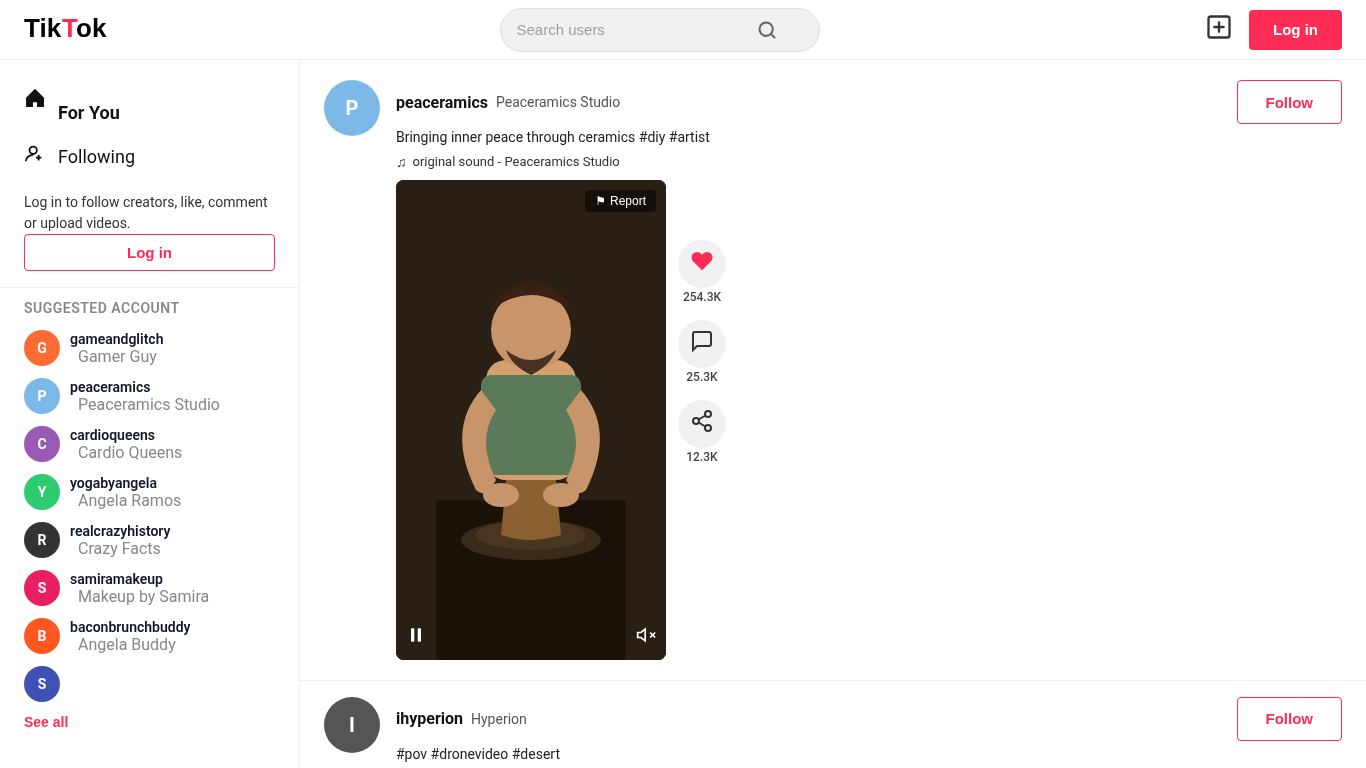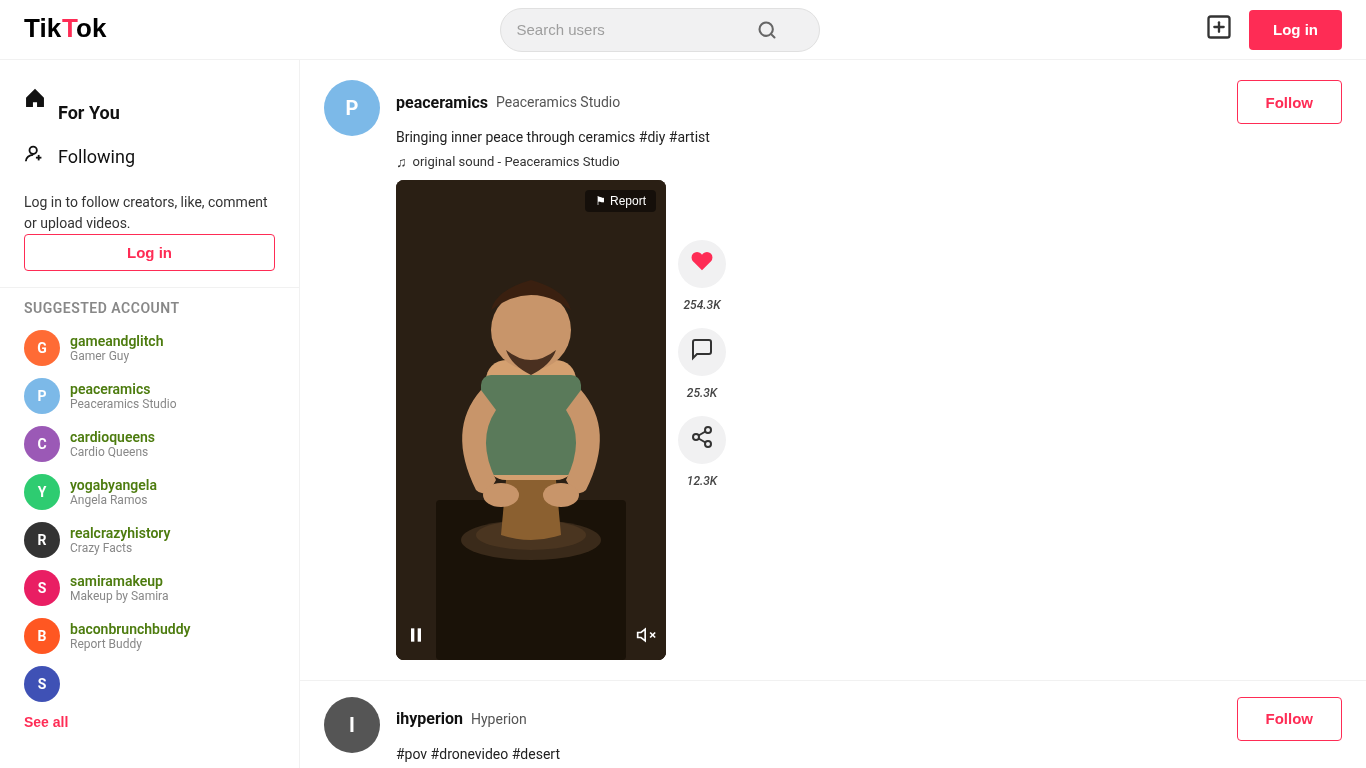--- a/index.html
+++ b/index.html
@@ -179,31 +179,32 @@
       font-size: 14px;
       font-weight: 700;
       color: #fff;
       flex-shrink: 0;
       overflow: hidden;
     }
     .suggested-info { flex: 1; min-width: 0; }
     .suggested-username {
       font-size: 14px;
       font-weight: 600;
-      color: #4d7c0f;
+      color: #0f172a;
       white-space: nowrap;
       overflow: hidden;
       text-overflow: ellipsis;
     }
     .suggested-display {
-      font-size: 12px;
+      font-size: 16px;
       color: #888;
       white-space: nowrap;
       overflow: hidden;
       text-overflow: ellipsis;
+      margin-left: 8px;
     }
 
     .see-all-btn {
       display: block;
       color: #fe2c55;
       font-size: 14px;
       font-weight: 600;
       cursor: pointer;
       padding: 6px 0;
       background: none;
@@ -349,22 +350,21 @@
       display: flex;
       flex-direction: column;
       align-items: center;
       gap: 16px;
       padding-top: 60px;
     }
     .action-btn-group {
       display: flex;
       flex-direction: column;
       align-items: center;
-      gap: 10px;
-      font-style: italic;
+      gap: 2px;
     }
     .action-icon-btn {
       width: 48px;
       height: 48px;
       border-radius: 50%;
       background: #f1f1f2;
       border: none;
       cursor: pointer;
       display: flex;
       align-items: center;
@@ -500,21 +500,21 @@
         <div class="suggested-info">
           <div class="suggested-username">samiramakeup</div>
           <div class="suggested-display">Makeup by Samira</div>
         </div>
       </div>
 
       <div class="suggested-item">
         <div class="avatar-circle" style="background:#ff5722;">B</div>
         <div class="suggested-info">
           <div class="suggested-username">baconbrunchbuddy</div>
-          <div class="suggested-display">Report Buddy</div>
+          <div class="suggested-display">Angela Buddy</div>
         </div>
       </div>
 
       <div class="suggested-item">
         <div class="avatar-circle" style="background:#3f51b5;">S</div>
       </div>
 
       <button class="see-all-btn">See all</button>
     </div>
   </aside>

